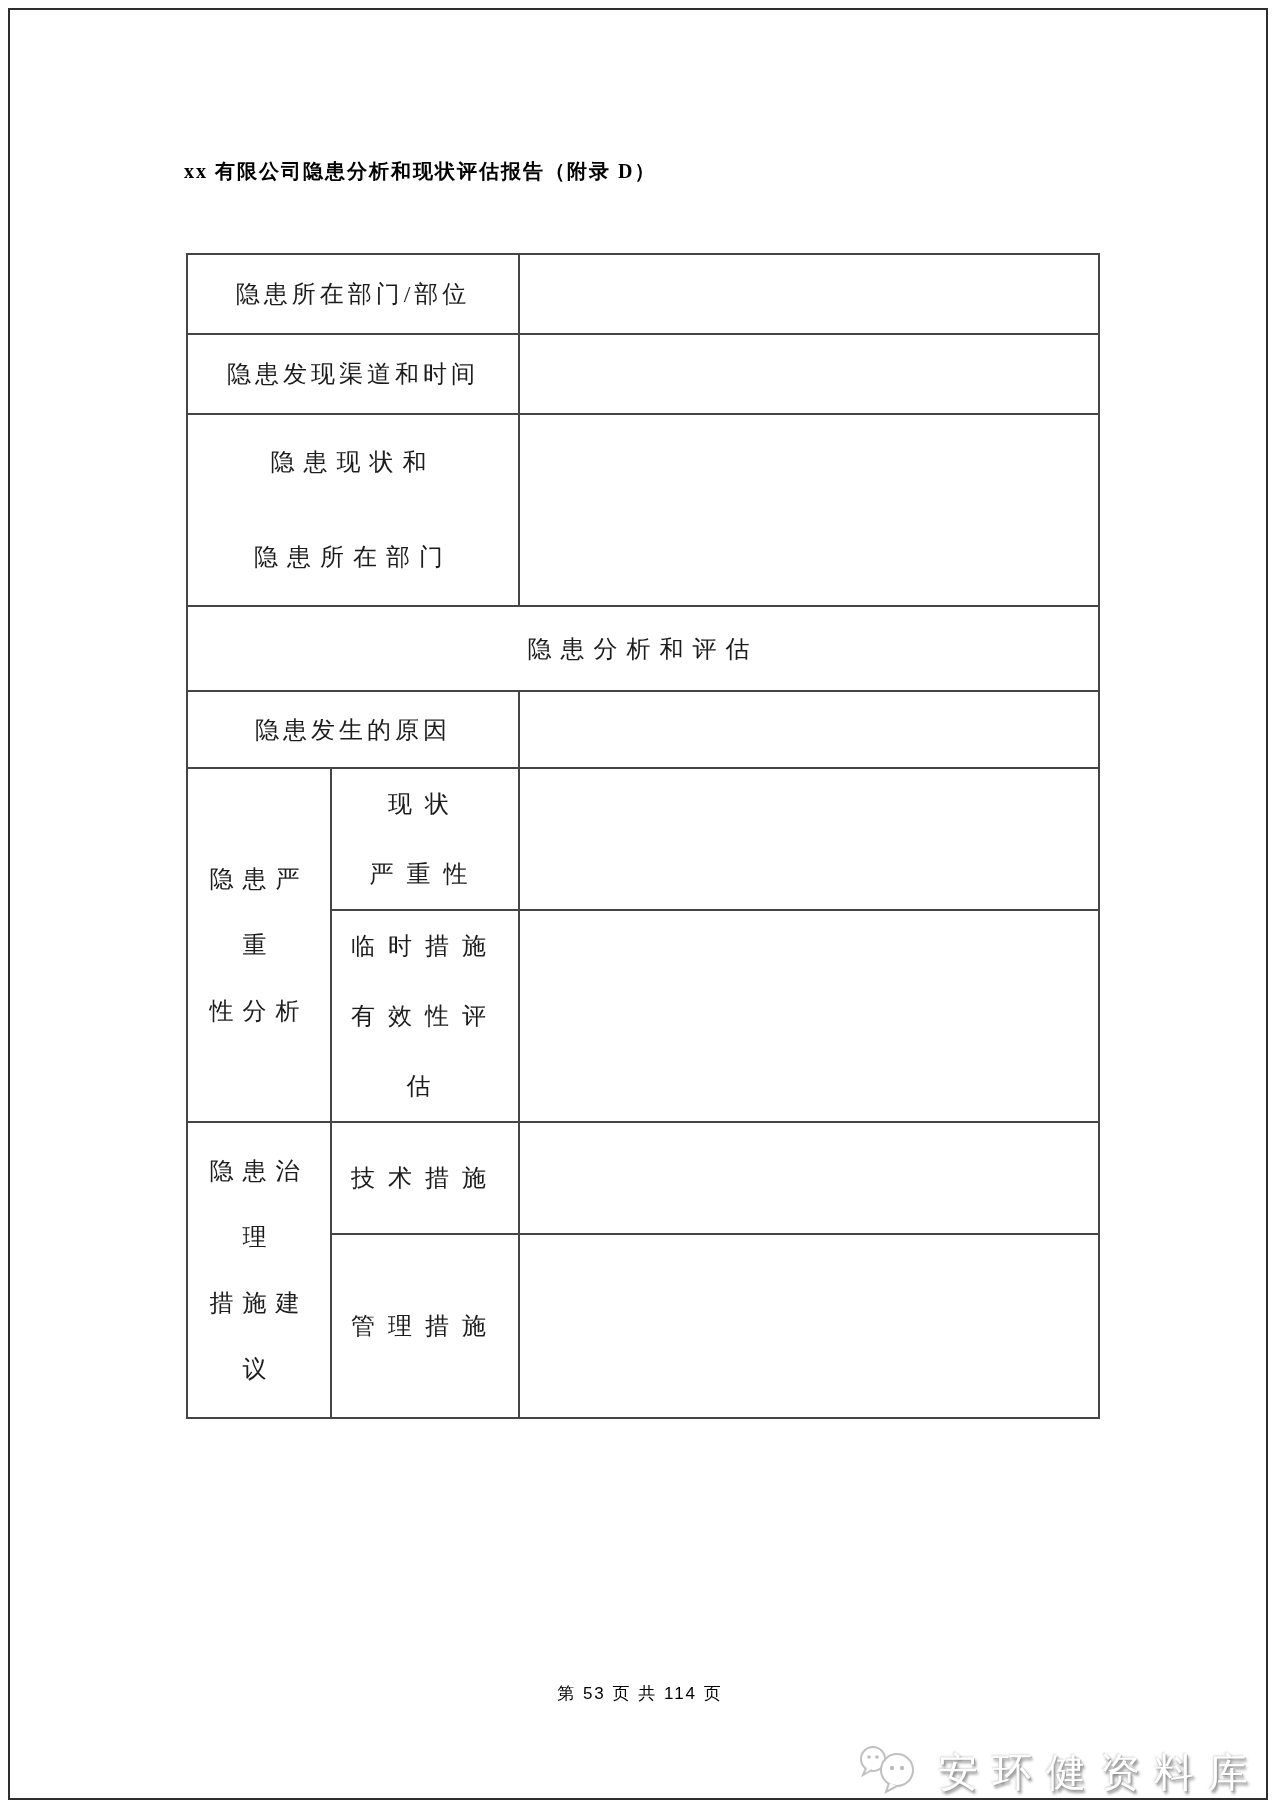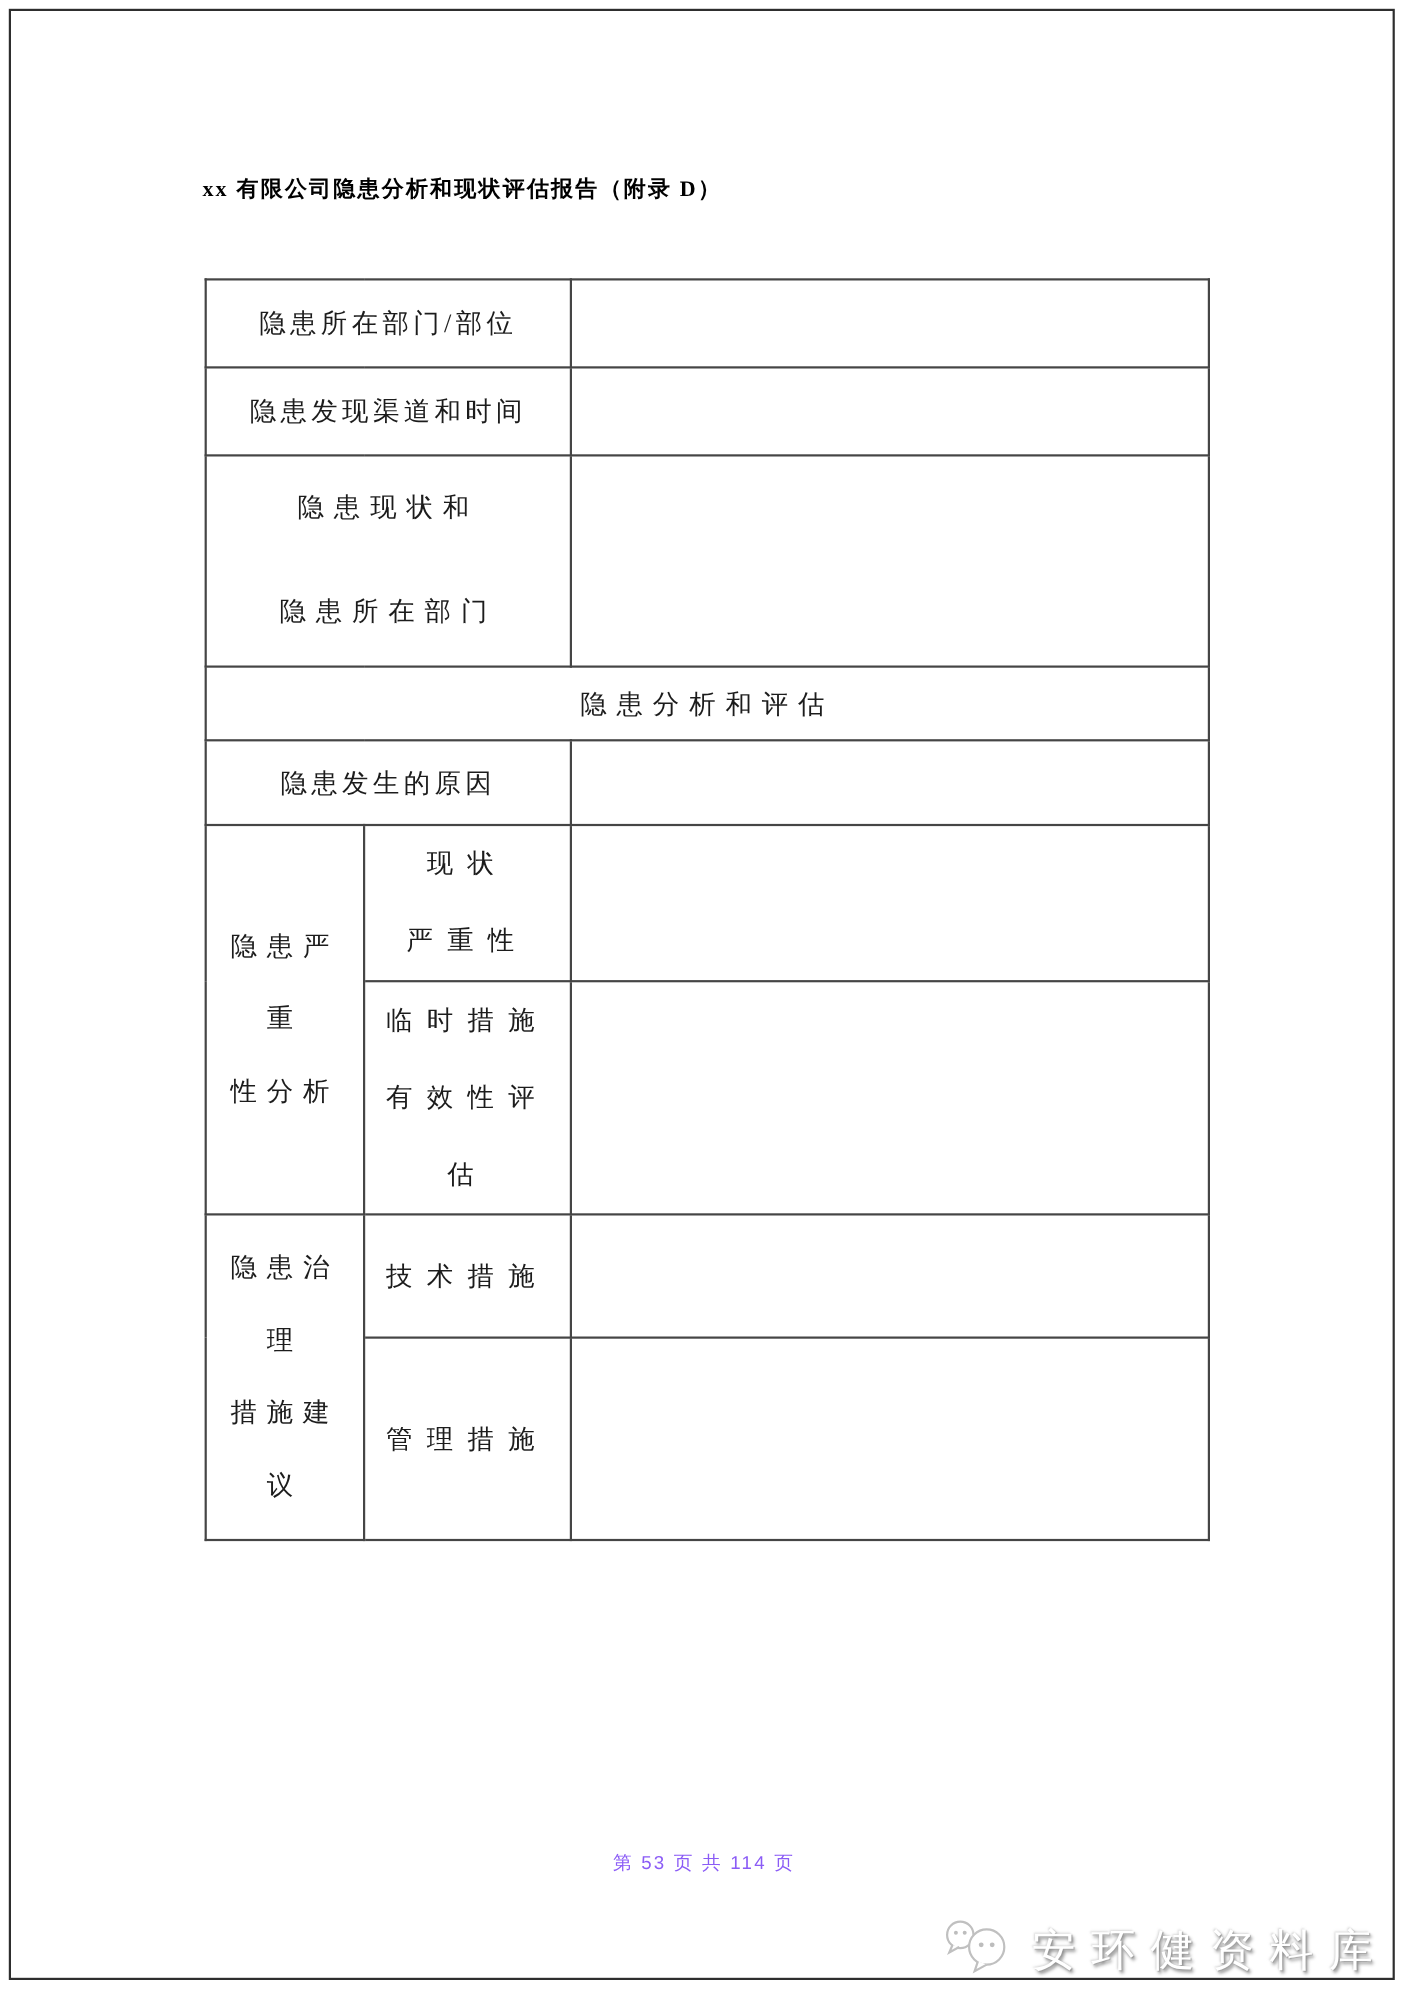--- a/index.html
+++ b/index.html
@@ -20,32 +20,32 @@
   table.report-table {
     position:absolute; left:186px; top:253px;
     border-collapse:collapse; table-layout:fixed; width:912px;padding-left:48px;
   }
   table.report-table td {
     border:2px solid #454545; padding:0;
     vertical-align:middle; text-align:center;
     font-size:24px; color:#1c1c1c; overflow:hidden;
   }
   tr.r1 { height:80px; } tr.r2 { height:80px;font-family:Liberation Serif, serif; } tr.r3 { height:178px; }
-  tr.r4 { height:67px; } tr.r5 { height:77px; } tr.r6 { height:140px; }
+  tr.r4 { height:85px; } tr.r5 { height:77px; } tr.r6 { height:140px; }
   tr.r7 { height:208px; } tr.r8 { height:112px; } tr.r9 { height:184px; }
   .lbl { letter-spacing:4px; }
   .hdr { letter-spacing:9px; }
   .stacked { letter-spacing:9px; line-height:95px; }
   .group { letter-spacing:9px; line-height:66px; }
   .sub { letter-spacing:13px; line-height:70px; }
   .sub-single { letter-spacing:13px; }
   .line { display:block; }
   .footer {
     position:absolute; left:0; top:1682px; width:1280px;
-    text-align:center; font-size:17px; letter-spacing:2px; color:#8b5cf6;
+    text-align:center; font-size:17px; letter-spacing:2px; color:#000000;
     font-family:"Liberation Sans","DejaVu Sans",sans-serif;
   }
   .watermark {
     position:absolute; right:18px; top:1744px;
     display:flex; align-items:center; gap:10px;
   }
   .wm-icon { width:72px; height:56px; }
   .wm-text {
     font-size:40px; letter-spacing:14px; white-space:nowrap;
     color:#ffffff;

